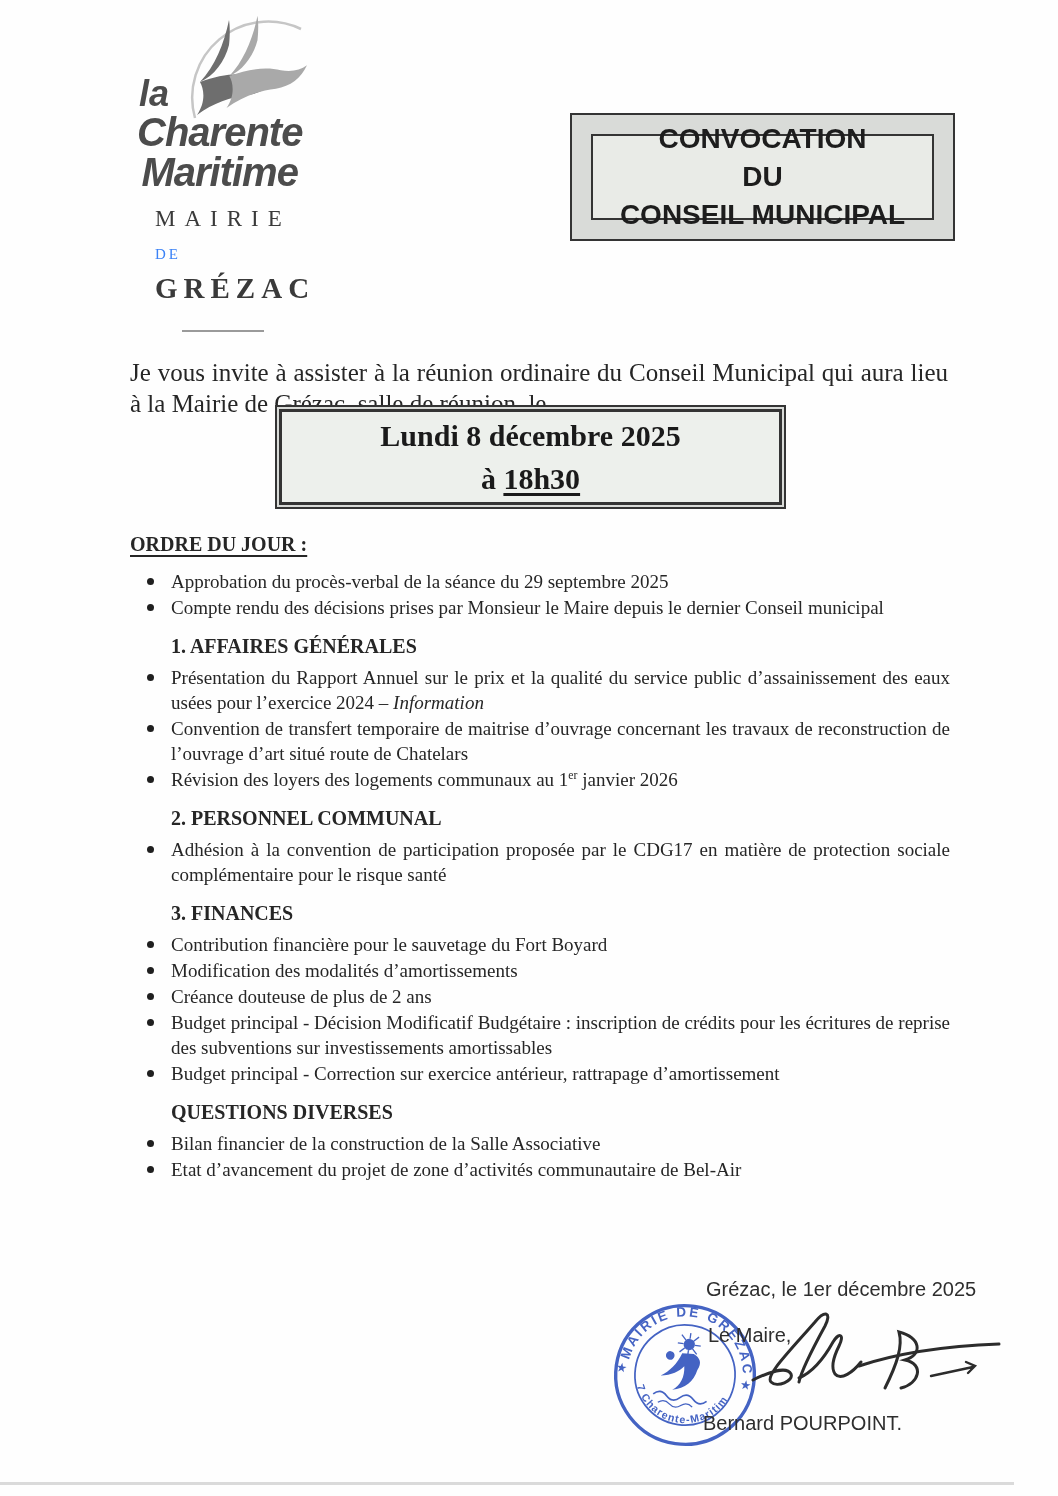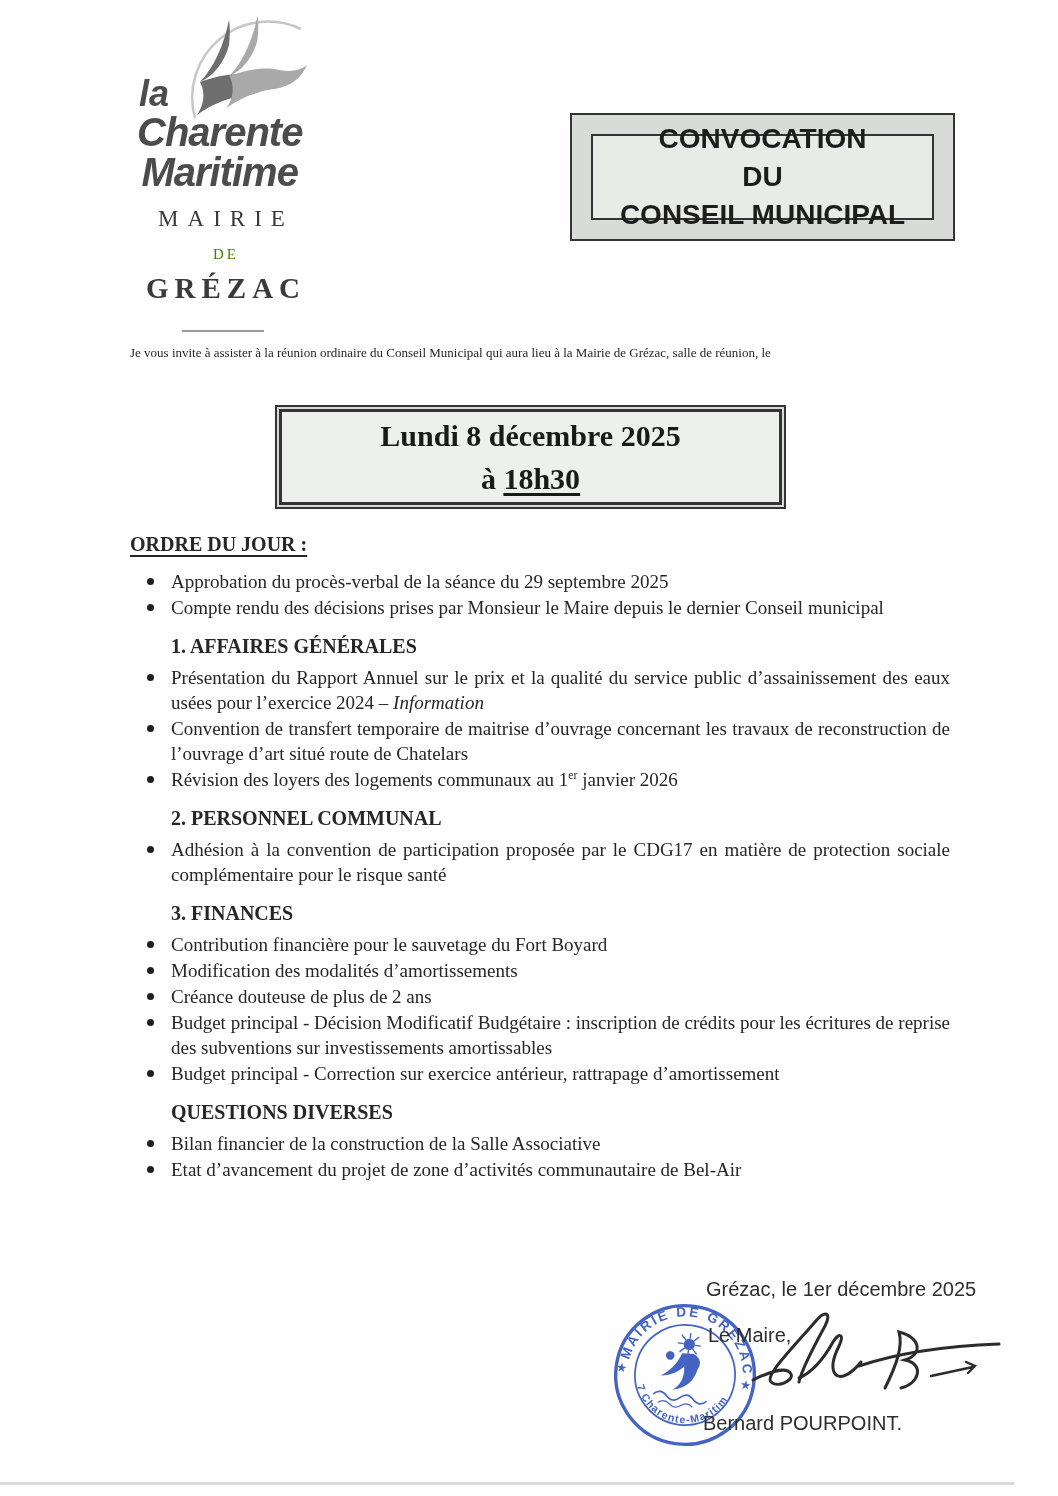--- a/index.html
+++ b/index.html
@@ -15,39 +15,39 @@
   }
 
   
   .logo-block{position:absolute;left:137px;top:14px;width:190px;}
   .birds-svg{position:absolute;left:42px;top:2px;width:152px;height:106px;}
   .brand{position:absolute;left:0;top:62px;line-height:1.0;
     font-family:"Liberation Sans", sans-serif;font-style:italic;font-weight:bold;color:#4c4c4c;}
   .brand .b1{font-size:36px;margin-left:2px;}
   .brand .b2{font-size:40px;letter-spacing:-1px;}
   .brand .b3{font-size:40px;letter-spacing:-1px;text-align:center;}
-  .org{position:absolute;left:0;width:178px;text-align:center;color:#3a3a3a;}
+  .org{position:absolute;left:18px;width:178px;color:#3a3a3a;}
   .org.mairie{top:192px;font-size:23px;letter-spacing:9px;}
-  .org.de{top:232px;font-size:15px;letter-spacing:3px;color:#4d7c0f;}
+  .org.de{top:232px;font-size:15px;letter-spacing:3px;color:#3b82f6;}
   .org.commune{top:258px;font-size:29px;font-weight:bold;letter-spacing:6px;}
   .logo-rule{position:absolute;left:45px;top:316px;width:82px;height:2px;background:#9a9a9a;}
 
   
   .title-box{
     position:absolute;left:570px;top:113px;width:385px;height:128px;
     background:#d9dbd8;border:2px solid var(--box-border);box-sizing:border-box;padding:19px;
   }
   .title-box .inner{
     width:100%;height:100%;box-sizing:border-box;border:2px solid var(--box-border);
     background:var(--box-bg);display:flex;flex-direction:column;justify-content:center;align-items:center;
     font-family:"Liberation Sans", sans-serif;font-weight:bold;font-size:28px;line-height:38px;color:#1d1d1d;
   }
   .intro{
-    position:absolute;left:130px;top:320px;width:818px;
-    font-size:13px;line-height:39px;text-align:justify;
+    position:absolute;left:130px;top:332px;width:818px;
+    font-size:25px;line-height:31px;text-align:justify;
   }
   .date-box{
     position:absolute;left:275px;top:405px;width:511px;height:104px;
     background:#d9dbd8;border:2px solid var(--box-border);box-sizing:border-box;padding:2px;
   }
   .date-box .inner{
     width:100%;height:100%;box-sizing:border-box;border:3px solid var(--box-border);
     background:#edf0ec;display:flex;flex-direction:column;justify-content:center;align-items:center;
     font-weight:bold;font-size:30px;line-height:43px;color:#1a1a1a;
   }

